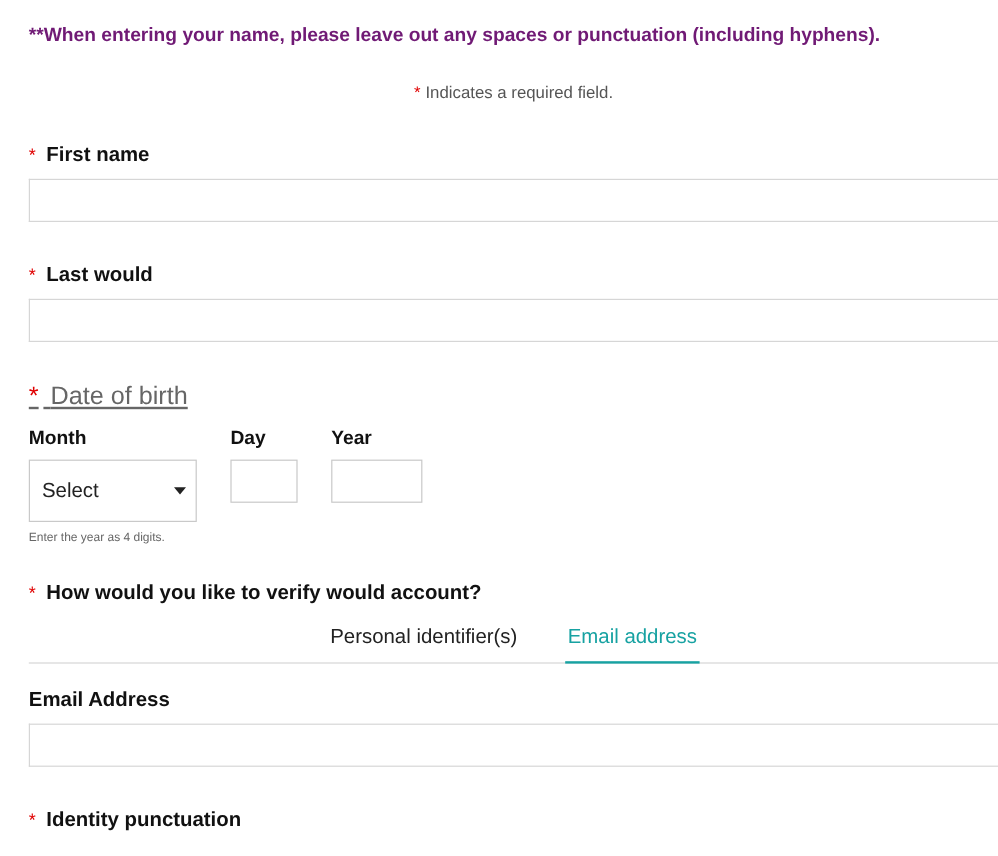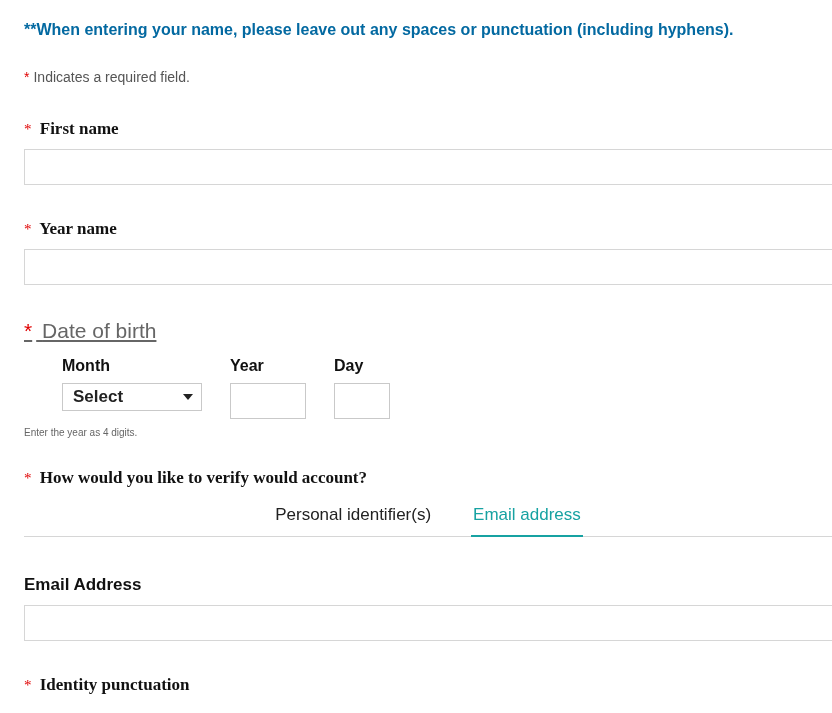--- a/index.html
+++ b/index.html
@@ -5,73 +5,72 @@
     * { box-sizing: border-box; }
     body {
       font-family: Arial, Helvetica, sans-serif;
       margin: 0;
       padding: 20px 0 20px 24px;
       width: 832px;
       color: #222;
       background: #fff;
     }
     .banner {
-      color: #0369a1;
+      color: #701a75;
       font-weight: bold;
       font-size: 16px;
       margin-bottom: 28px;
       line-height: 1.3;
     }
     .req-note {
       font-size: 14px;
       color: #555;
       margin-bottom: 34px;
+      text-align: center;
     }
     .star {
       color: #e00000;
       font-weight: normal;
       margin-right: 4px;
     }
     .field-label {
       font-size: 17px;
       font-weight: bold;
       color: #111;
       margin-bottom: 10px;
-      font-family: Liberation Serif, serif;
     }
     .field-label .star { font-size: 15px; }
     .muted-label {
       font-size: 21px;
       color: #666;
       margin-bottom: 14px;
       text-decoration: underline;
     }
     .text-input {
       width: 100%;
       height: 36px;
       border: 1px solid #d6d6d6;
       border-right: none;
       padding: 6px 10px;
       font-size: 15px;
       margin-bottom: 26px;
       outline: none;
     }
-    .dob-row { display: flex; gap: 28px; margin-bottom: 8px; margin-left: 38px; }
+    .dob-row { display: flex; gap: 28px; margin-bottom: 8px; }
     .dob-col { display: flex; flex-direction: column; }
     .sub-label { font-size: 16px; font-weight: bold; color: #111; margin-bottom: 8px; }
     .select-wrap {
       border: 1px solid #c9c9c9;
-      height: 28px;
+      height: 52px;
       width: 140px;
       padding: 0 8px 0 10px;
       display: flex; align-items: center; justify-content: space-between;
       font-size: 17px;
       background: #fff;
       cursor: pointer;
-      font-weight: bold;
     }
     .chevron {
       width: 0; height: 0;
       border-left: 5px solid transparent;
       border-right: 5px solid transparent;
       border-top: 6px solid #222;
     }
     .small-input {
       border: 1px solid #c9c9c9;
       height: 36px;
@@ -81,21 +80,21 @@
     }
     .dw { width: 56px; }
     .yw { width: 76px; }
     .hint { font-size: 10px; color: #666; margin-top: 4px; margin-bottom: 30px; }
     .tabs {
       display: flex;
       justify-content: center;
       align-items: flex-end;
       gap: 38px;
       border-bottom: 1px solid #d6d6d6;
-      margin: 6px 0 38px 0;
+      margin: 6px 0 20px 0;
       padding-bottom: 0;
     }
     .tab {
       font-size: 17px;
       color: #222;
       padding: 6px 2px 10px 2px;
       cursor: pointer;
       border-bottom: 2px solid transparent;
       position: relative;
       top: 1px;
@@ -136,46 +135,46 @@
   <div class="field-label">
     <span class="star">*</span>
     <span>First name</span>
   </div>
   <input type="text" class="text-input" value="" style="">
 </div>
 
 <div class="group">
   <div class="field-label">
     <span class="star">*</span>
-    <span>Year name</span>
+    <span>Last would</span>
   </div>
   <input type="text" class="text-input" value="" style="">
 </div>
 
 <div class="group">
   <div class="muted-label">
     <span class="star">*</span>
     <span>Date of birth</span>
   </div>
   <div class="dob-row">
     <div class="dob-col">
       <div class="sub-label">Month</div>
       <div class="select-wrap">
         <span>Select</span>
         <span class="chevron"></span>
       </div>
     </div>
     <div class="dob-col">
+      <div class="sub-label">Day</div>
+      <input type="text" class="small-input dw" value="" style="">
+    </div>
+    <div class="dob-col">
       <div class="sub-label">Year</div>
       <input type="text" class="small-input yw" value="" style="">
     </div>
-    <div class="dob-col">
-      <div class="sub-label">Day</div>
-      <input type="text" class="small-input dw" value="" style="">
-    </div>
   </div>
   <div class="hint">Enter the year as 4 digits.</div>
 </div>
 
 <div class="group">
   <div class="field-label">
     <span class="star">*</span>
     <span>How would you like to verify would account?</span>
   </div>
   <div class="tabs">

